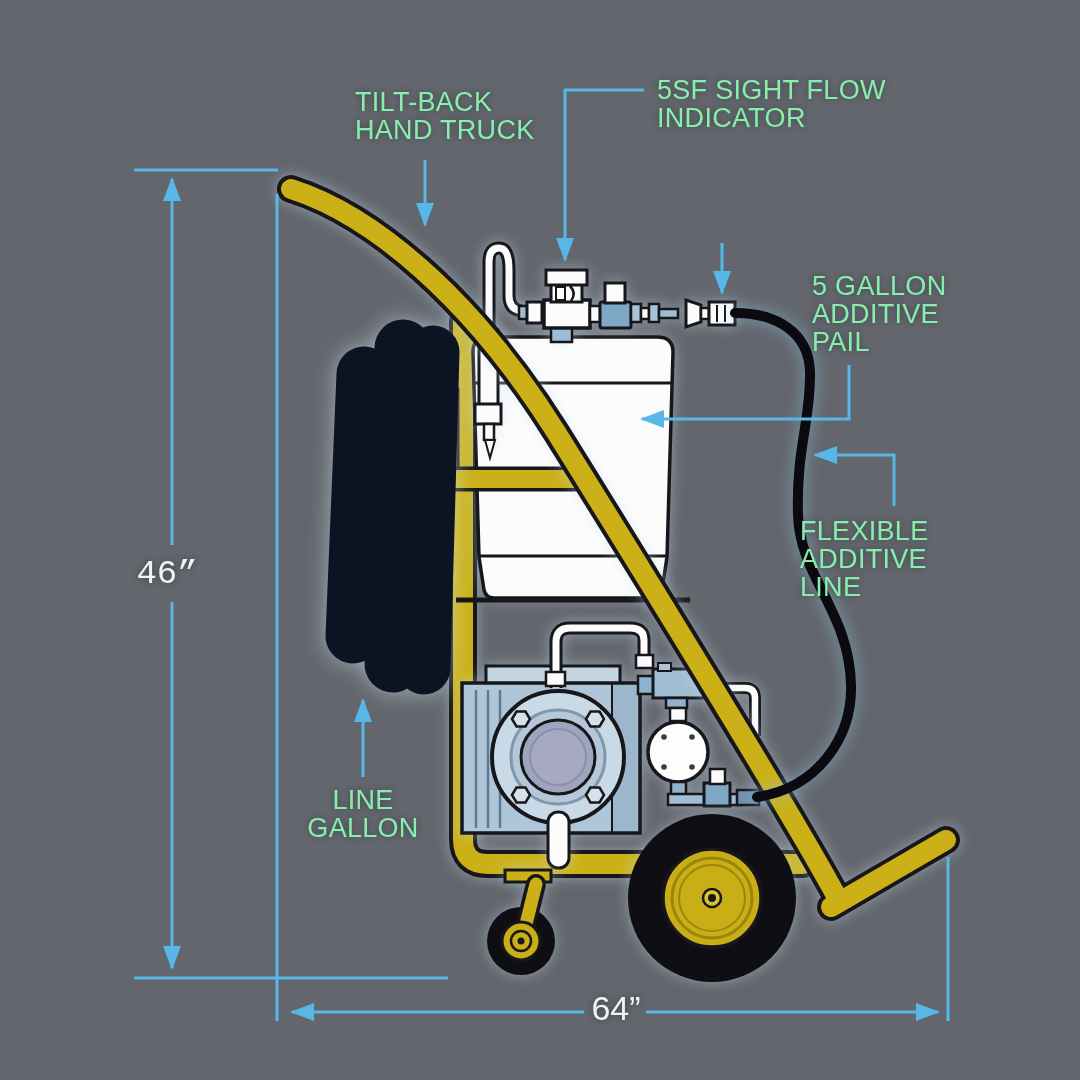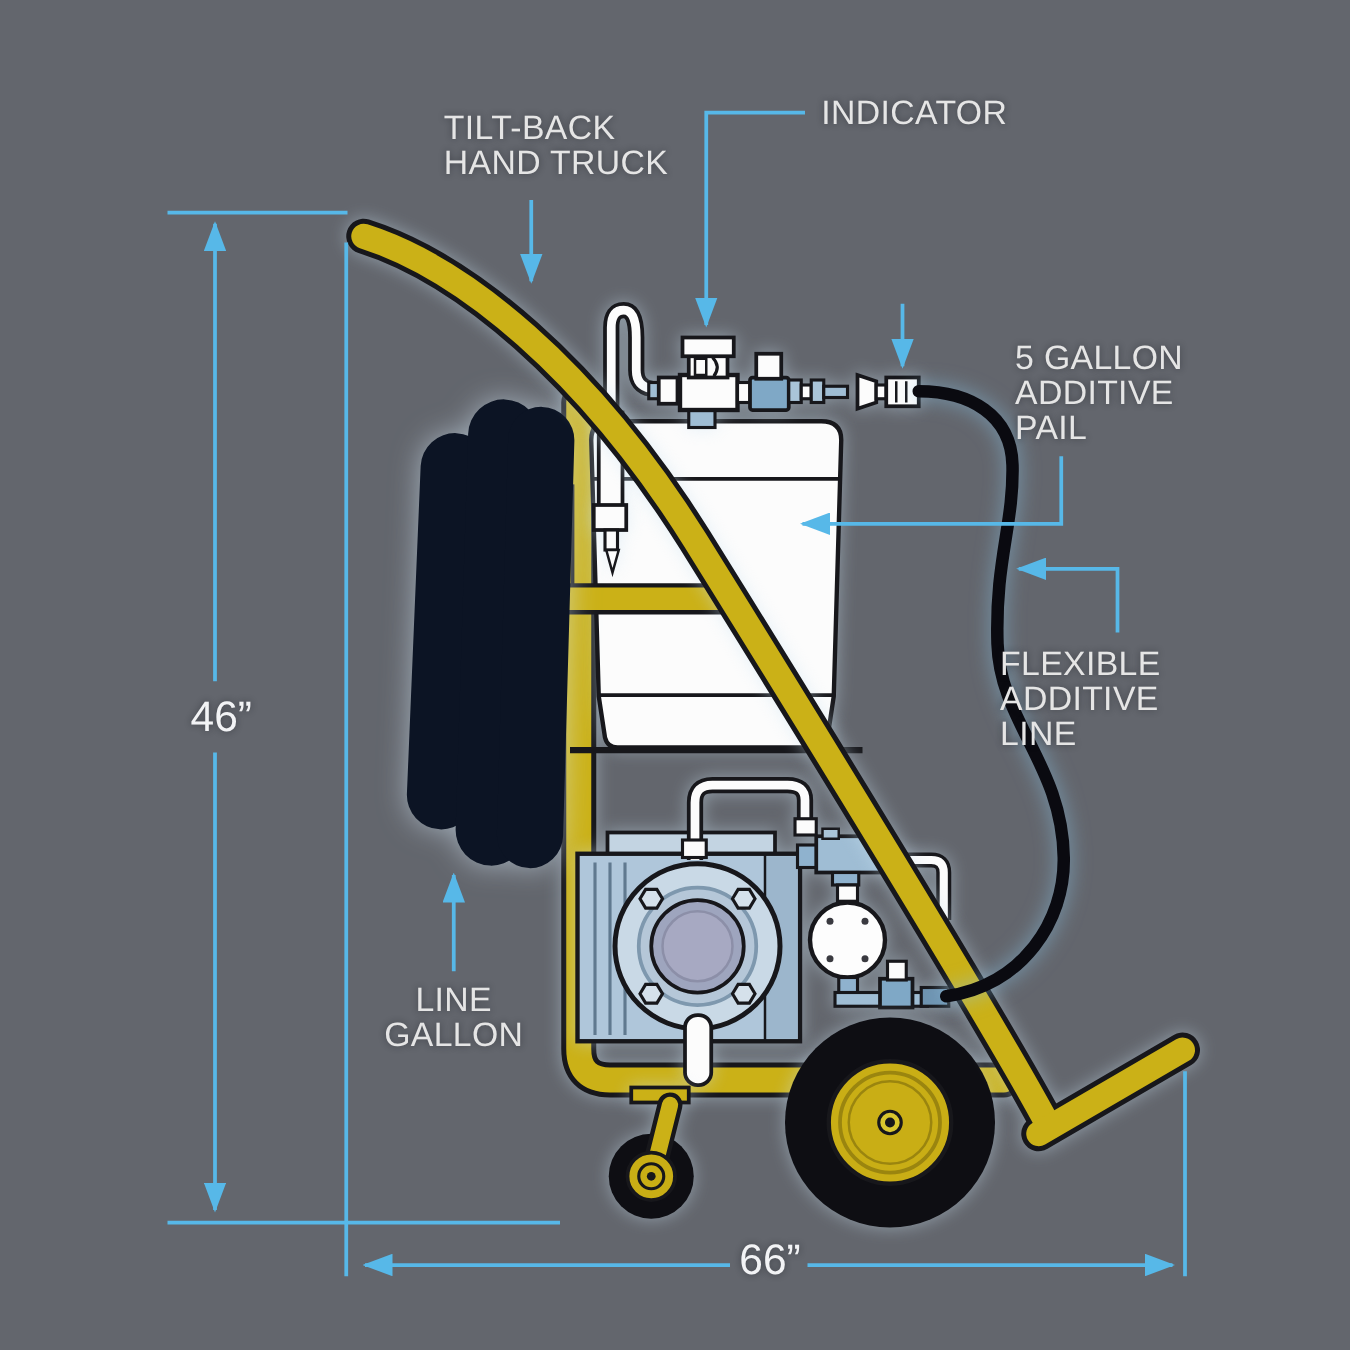--- a/index.html
+++ b/index.html
@@ -6,21 +6,21 @@
   .stage{
     position:relative;
     width:1080px;height:1080px;
     background:#63666D;
     overflow:hidden;
     font-family:"Liberation Sans", sans-serif;
   }
   .stage svg{position:absolute;left:0;top:0;}
   .lbl{
     position:absolute;
-    color:#e5e5e5;
+    color:#86efac;
     font-size:27px;
     line-height:28px;
     letter-spacing:0.3px;
     white-space:nowrap;
     text-shadow:0 0 6px rgba(20,22,28,0.45);
   }
   .lbl.center{text-align:center;}
   .dim{
     position:absolute;
     color:#F2F3F5;
@@ -201,20 +201,21 @@
       <path d="M 646 1012 L 938 1012" marker-end="url(#arw)"></path>
     </g>
   </svg>
 
   <div class="lbl" style="left:355px;top:88px;">
     <div>TILT-BACK</div>
     <div>HAND TRUCK</div>
   </div>
 
   <div class="lbl" style="left:657px;top:76px;">
+    <div>5SF SIGHT FLOW</div>
     <div>INDICATOR</div>
   </div>
 
   <div class="lbl" style="left:657px;top:176px;">
   </div>
 
   <div class="lbl" style="left:812px;top:272px;">
     <div>5 GALLON</div>
     <div>ADDITIVE</div>
     <div>PAIL</div>
@@ -224,16 +225,16 @@
     <div>FLEXIBLE</div>
     <div>ADDITIVE</div>
     <div>LINE</div>
   </div>
 
   <div class="lbl center" style="left:283px;top:786px;width:160px;">
     <div>LINE</div>
     <div>GALLON</div>
   </div>
 
-  <div class="dim" style="left:142px;top:556px;width:70px;">46”</div>
-  <div class="dim" style="left:582px;top:990px;width:68px;">66”</div>
+  <div class="dim" style="left:132px;top:556px;width:70px;font-family:Liberation Mono, monospace;">46”</div>
+  <div class="dim" style="left:582px;top:990px;width:68px;">64”</div>
 
 </div>
 
 </body></html>

